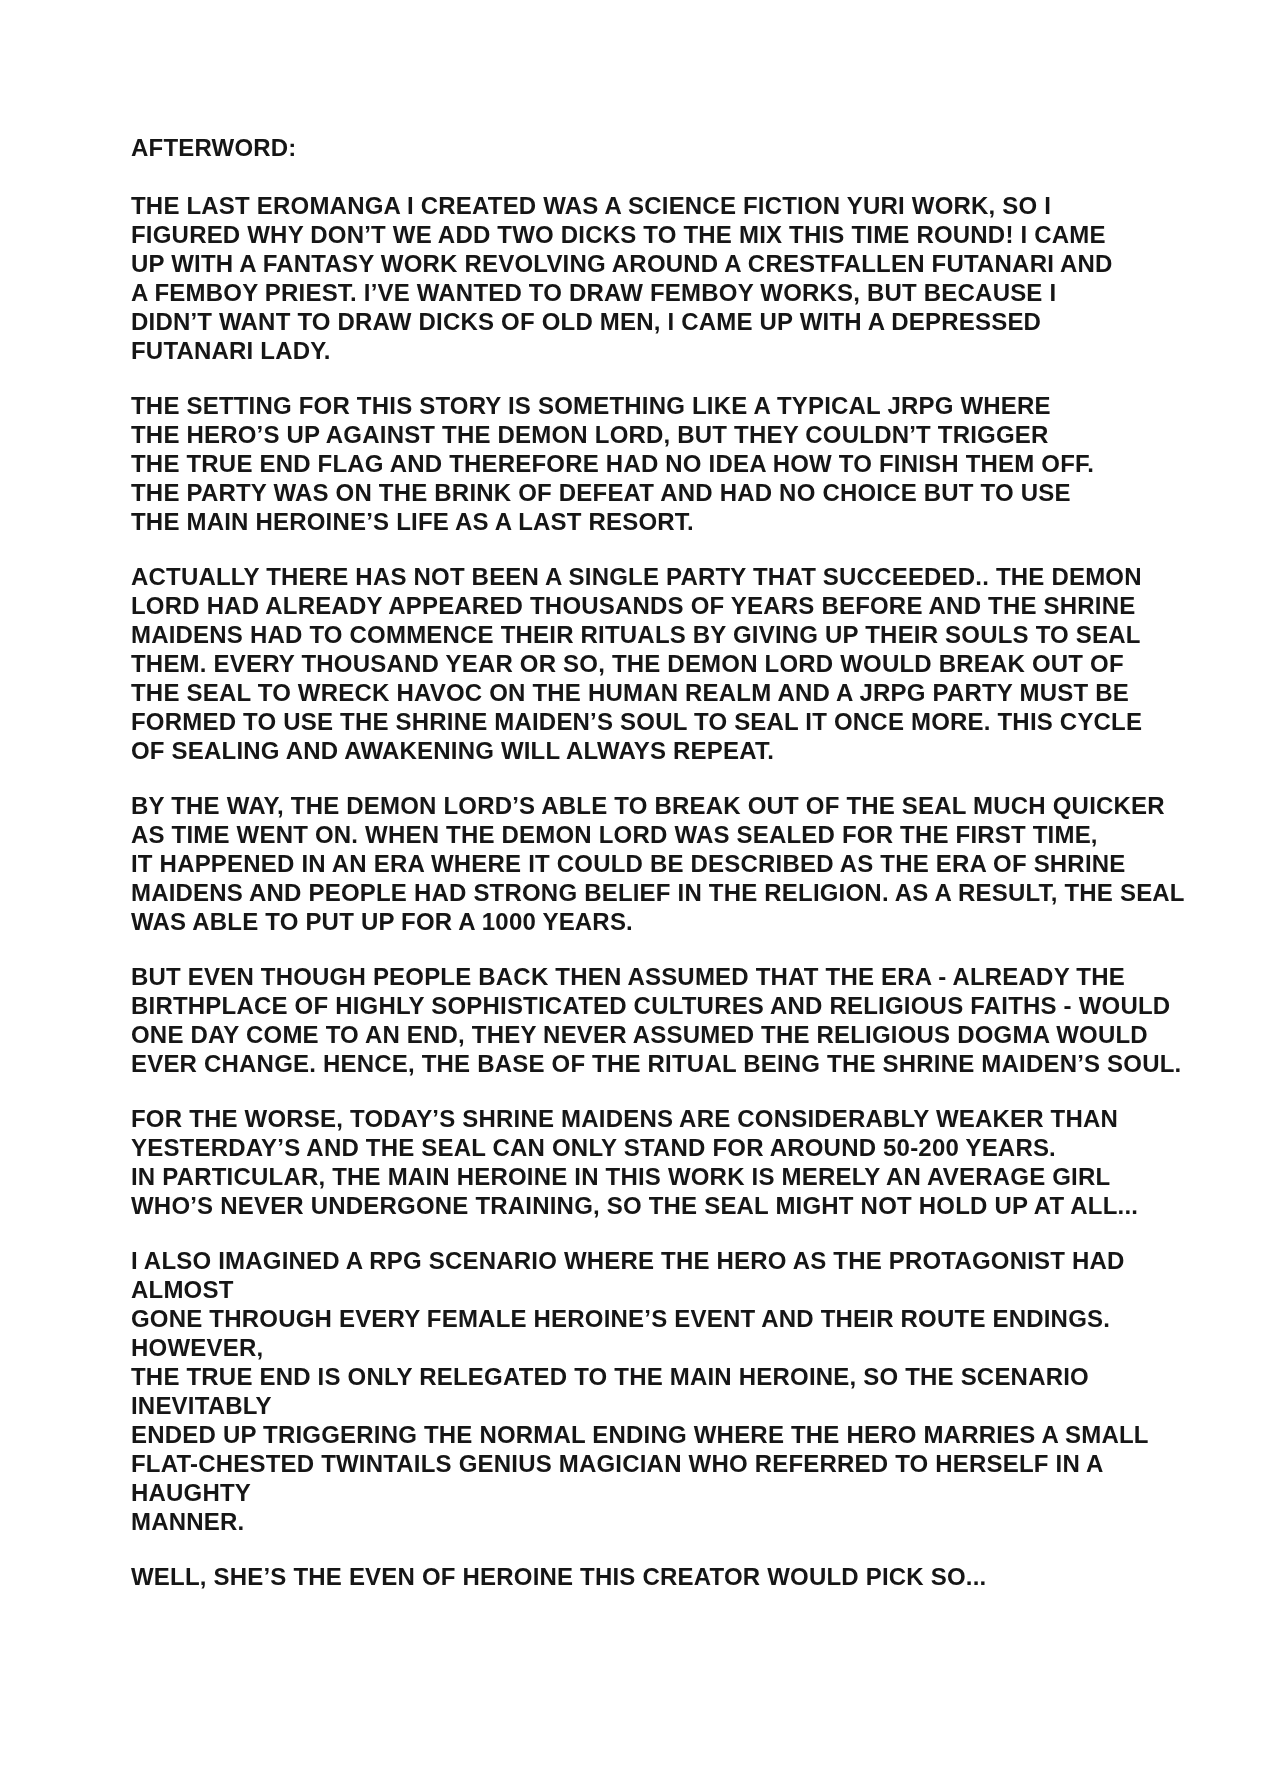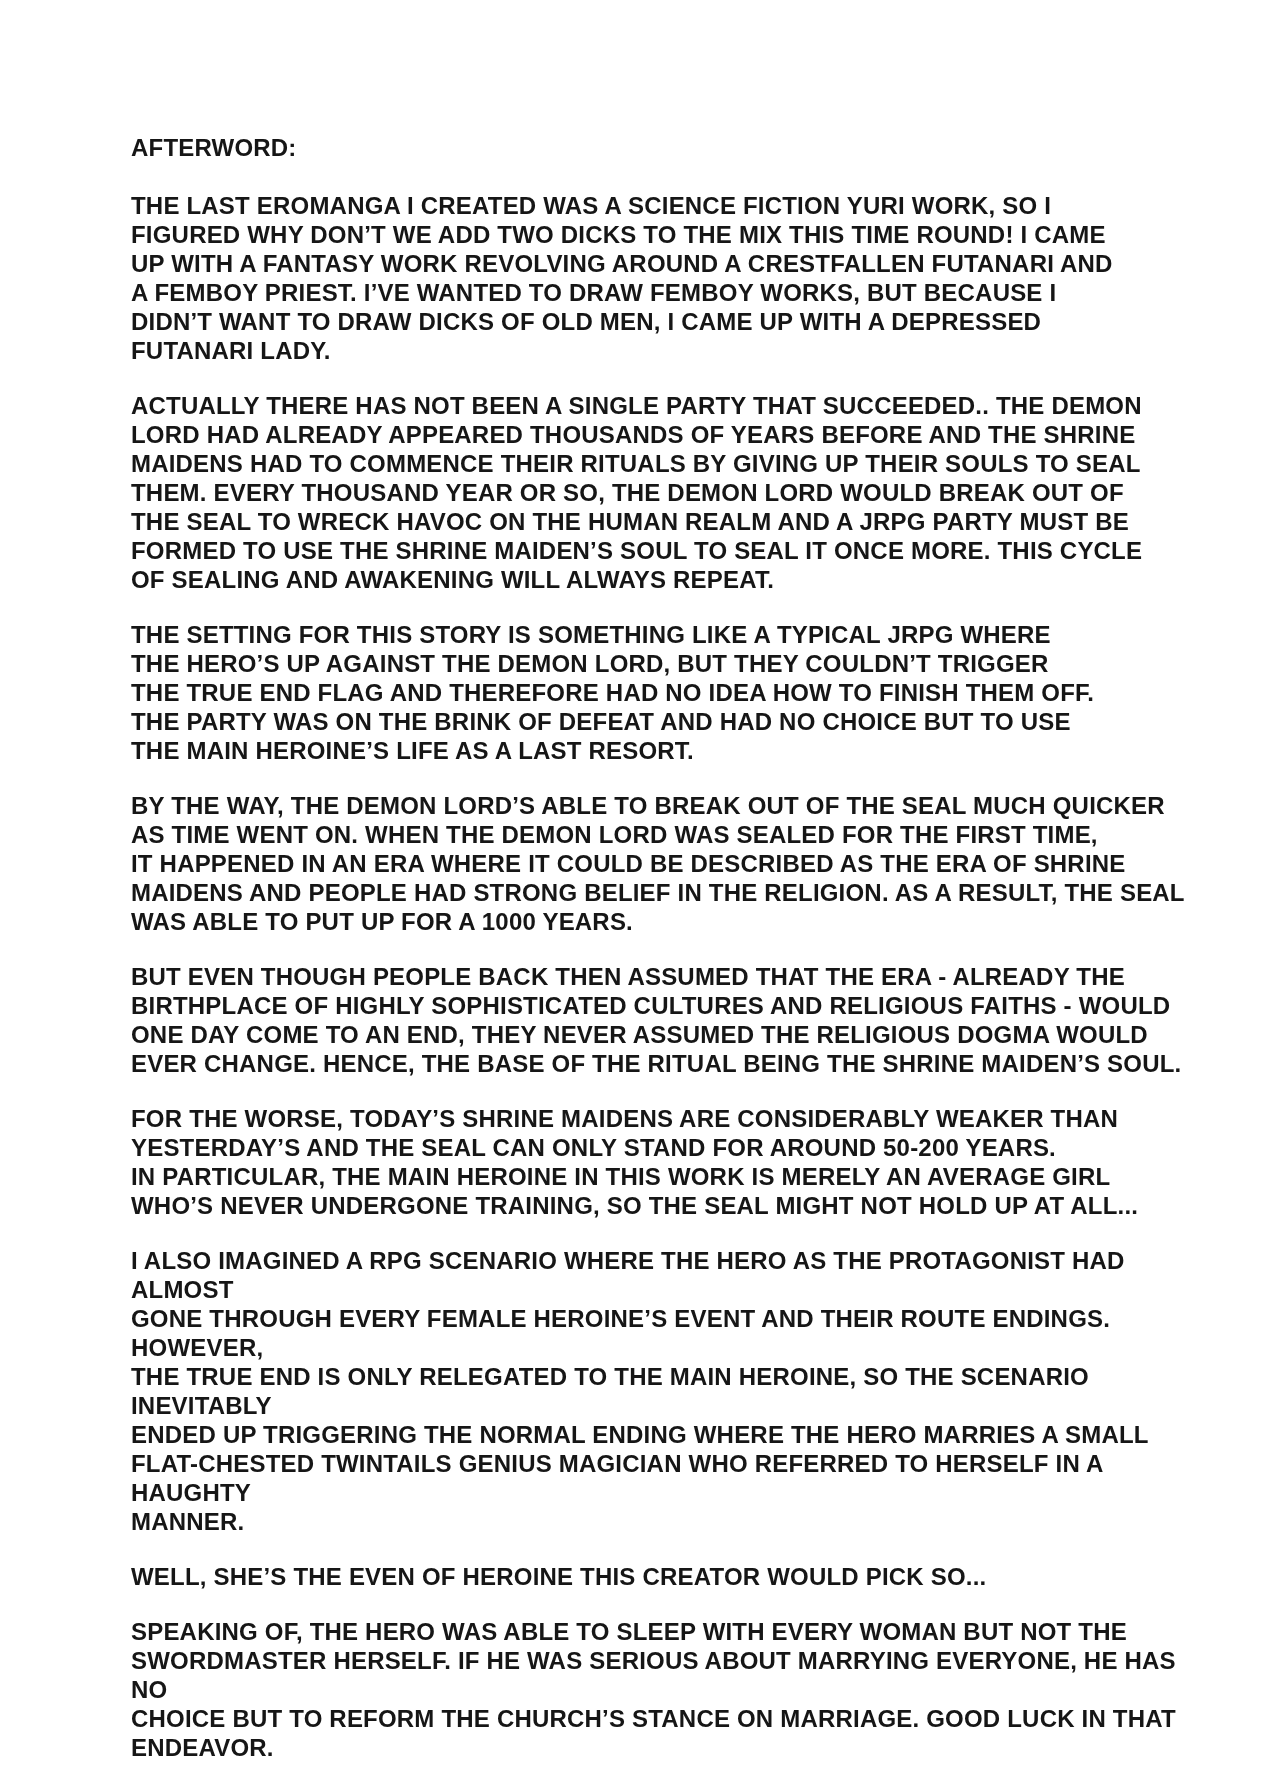--- a/index.html
+++ b/index.html
@@ -43,50 +43,46 @@
 
 <div class="page">
   <div class="content">
     <div class="afterword-title">AFTERWORD:</div>
     <p class="para">THE LAST EROMANGA I CREATED WAS A SCIENCE FICTION YURI WORK, SO I
 FIGURED WHY DON’T WE ADD TWO DICKS TO THE MIX THIS TIME ROUND! I CAME
 UP WITH A FANTASY WORK REVOLVING AROUND A CRESTFALLEN FUTANARI AND
 A FEMBOY PRIEST. I’VE WANTED TO DRAW FEMBOY WORKS, BUT BECAUSE I
 DIDN’T WANT TO DRAW DICKS OF OLD MEN, I CAME UP WITH A DEPRESSED
 FUTANARI LADY.</p>
+    <p class="para">THE SETTING FOR THIS STORY IS SOMETHING LIKE A TYPICAL JRPG WHERE
+THE HERO’S UP AGAINST THE DEMON LORD, BUT THEY COULDN’T TRIGGER
+THE TRUE END FLAG AND THEREFORE HAD NO IDEA HOW TO FINISH THEM OFF.
+THE PARTY WAS ON THE BRINK OF DEFEAT AND HAD NO CHOICE BUT TO USE
+THE MAIN HEROINE’S LIFE AS A LAST RESORT.</p>
     <p class="para">ACTUALLY THERE HAS NOT BEEN A SINGLE PARTY THAT SUCCEEDED.. THE DEMON
 LORD HAD ALREADY APPEARED THOUSANDS OF YEARS BEFORE AND THE SHRINE
 MAIDENS HAD TO COMMENCE THEIR RITUALS BY GIVING UP THEIR SOULS TO SEAL
 THEM. EVERY THOUSAND YEAR OR SO, THE DEMON LORD WOULD BREAK OUT OF
 THE SEAL TO WRECK HAVOC ON THE HUMAN REALM AND A JRPG PARTY MUST BE
 FORMED TO USE THE SHRINE MAIDEN’S SOUL TO SEAL IT ONCE MORE. THIS CYCLE
 OF SEALING AND AWAKENING WILL ALWAYS REPEAT.</p>
-    <p class="para">THE SETTING FOR THIS STORY IS SOMETHING LIKE A TYPICAL JRPG WHERE
-THE HERO’S UP AGAINST THE DEMON LORD, BUT THEY COULDN’T TRIGGER
-THE TRUE END FLAG AND THEREFORE HAD NO IDEA HOW TO FINISH THEM OFF.
-THE PARTY WAS ON THE BRINK OF DEFEAT AND HAD NO CHOICE BUT TO USE
-THE MAIN HEROINE’S LIFE AS A LAST RESORT.</p>
     <p class="para">BY THE WAY, THE DEMON LORD’S ABLE TO BREAK OUT OF THE SEAL MUCH QUICKER
 AS TIME WENT ON. WHEN THE DEMON LORD WAS SEALED FOR THE FIRST TIME,
 IT HAPPENED IN AN ERA WHERE IT COULD BE DESCRIBED AS THE ERA OF SHRINE
 MAIDENS AND PEOPLE HAD STRONG BELIEF IN THE RELIGION. AS A RESULT, THE SEAL
 WAS ABLE TO PUT UP FOR A 1000 YEARS.</p>
     <p class="para">BUT EVEN THOUGH PEOPLE BACK THEN ASSUMED THAT THE ERA - ALREADY THE
 BIRTHPLACE OF HIGHLY SOPHISTICATED CULTURES AND RELIGIOUS FAITHS - WOULD
 ONE DAY COME TO AN END, THEY NEVER ASSUMED THE RELIGIOUS DOGMA WOULD
 EVER CHANGE. HENCE, THE BASE OF THE RITUAL BEING THE SHRINE MAIDEN’S SOUL.</p>
     <p class="para">FOR THE WORSE, TODAY’S SHRINE MAIDENS ARE CONSIDERABLY WEAKER THAN
 YESTERDAY’S AND THE SEAL CAN ONLY STAND FOR AROUND 50-200 YEARS.
 IN PARTICULAR, THE MAIN HEROINE IN THIS WORK IS MERELY AN AVERAGE GIRL
 WHO’S NEVER UNDERGONE TRAINING, SO THE SEAL MIGHT NOT HOLD UP AT ALL...</p>
     <p class="para">I ALSO IMAGINED A RPG SCENARIO WHERE THE HERO AS THE PROTAGONIST HAD ALMOST
 GONE THROUGH EVERY FEMALE HEROINE’S EVENT AND THEIR ROUTE ENDINGS. HOWEVER,
 THE TRUE END IS ONLY RELEGATED TO THE MAIN HEROINE, SO THE SCENARIO INEVITABLY
 ENDED UP TRIGGERING THE NORMAL ENDING WHERE THE HERO MARRIES A SMALL
 FLAT-CHESTED TWINTAILS GENIUS MAGICIAN WHO REFERRED TO HERSELF IN A HAUGHTY
 MANNER.</p>
     <p class="para">WELL, SHE’S THE EVEN OF HEROINE THIS CREATOR WOULD PICK SO...</p>
-    <p class="para">SPEAKING OF, THE HERO WAS ABLE TO SLEEP WITH EVERY WOMAN BUT NOT THE
-SWORDMASTER HERSELF. IF HE WAS SERIOUS ABOUT MARRYING EVERYONE, HE HAS NO
-CHOICE BUT TO REFORM THE CHURCH’S STANCE ON MARRIAGE. GOOD LUCK IN THAT
-ENDEAVOR.</p>
   </div>
 </div>
 
 </body></html>

